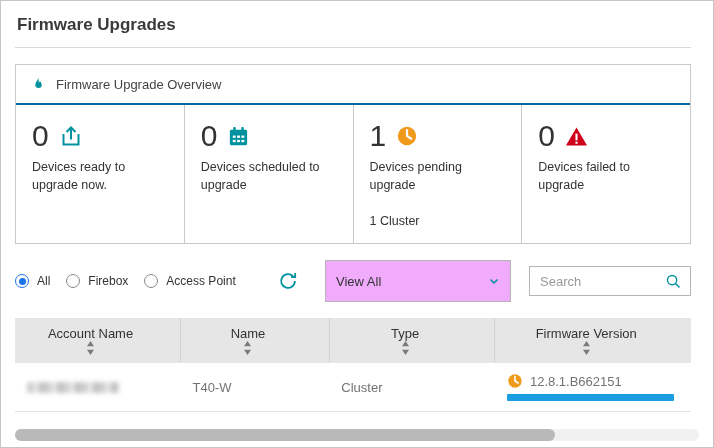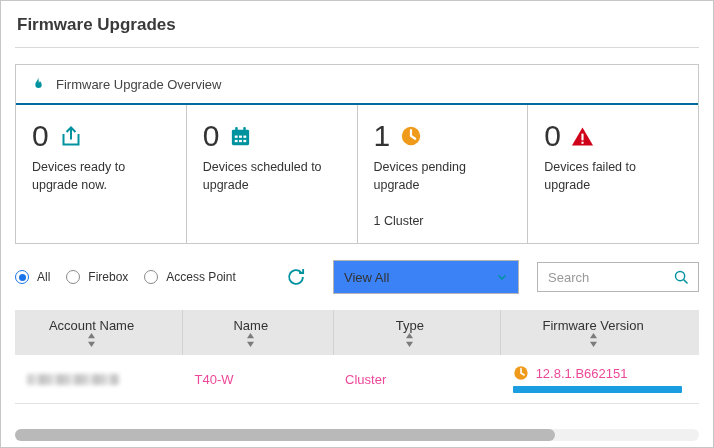--- a/index.html
+++ b/index.html
@@ -4,21 +4,21 @@
 <style>
   * { box-sizing: border-box; margin: 0; padding: 0; }
   html, body { background: #e9e9e9; }
   body { font-family: "Liberation Sans", sans-serif; }
   .page {
     position: relative;
     width: 714px; height: 448px;
     background: #fff;
     border: 1px solid #c6c6c6;
     margin: 0 auto;
-    padding: 10px 14px 0 14px;
+    padding: 10px 22px 0 14px;
     overflow: hidden;
     color: #333;
   }
   .page-title {
     font-size: 17px; font-weight: bold; color: #3a3a3a;
     padding: 4px 0 12px 2px;
     border-bottom: 1px solid #d9d9d9;
   }
   
   .overview-card { border: 1px solid #c9c9c9; margin-top: 16px; }
@@ -53,22 +53,22 @@
     width: 14px; height: 14px; border-radius: 50%;
     border: 1px solid #8a8a8a; background: #fff;
     display: inline-flex; align-items: center; justify-content: center;
   }
   .radio.selected .radio-circle { border-color: #1a73e8; }
   .radio.selected .radio-circle::after {
     content: ""; width: 7px; height: 7px; border-radius: 50%; background: #1a73e8;
   }
   .refresh-btn { margin-left: auto; cursor: pointer; }
   .dropdown {
-    margin-left: 26px; width: 186px; height: 34px;
-    border: 1px solid #b5b5b5; background: #3b82f6;
+    margin-left: 26px; width: 186px; height: 42px;
+    border: 1px solid #b5b5b5; background: #f0abfc;
     display: flex; align-items: center; justify-content: space-between;
     padding: 0 10px; font-size: 13px; color: #333; cursor: pointer;
   }
   .searchbox {
     margin-left: 18px; width: 162px; height: 30px;
     border: 1px solid #b5b5b5; background: #fff;
     display: flex; align-items: center; padding: 0 8px 0 10px;
   }
   .searchbox input {
     border: none; outline: none; flex: 1; font-size: 13px;
@@ -76,21 +76,21 @@
   }
   .searchbox input::placeholder { color: #999; }
   
   table { width: 100%; border-collapse: collapse; margin-top: 16px; table-layout: fixed; }
   th {
     background: #e6e6e6; font-weight: 400; font-size: 13px; color: #333;
     padding: 8px 12px; text-align: left; border-right: 1px solid #d2d2d2;
   }
   th:last-child { border-right: none; }
   .th-inner { display: flex; align-items: center; justify-content: space-between; padding-right: 14px; flex-direction: column; }
-  td { padding: 10px 12px; font-size: 13px; color: #ec4899; vertical-align: middle; border-bottom: 1px solid #e3e3e3; height: 32px; }
+  td { padding: 10px 12px; font-size: 13px; color: #737373; vertical-align: middle; border-bottom: 1px solid #e3e3e3; height: 32px; }
   .blurred-text {
     width: 92px; height: 11px; border-radius: 2px;
     background: repeating-linear-gradient(90deg,#cfcfcf 0 6px,#e4e4e4 6px 12px,#c4c4c4 12px 18px);
     filter: blur(2px);
   }
   .fw-cell-top { display: flex; align-items: center; gap: 7px; }
   .fw-progress {
     margin-top: 5px; height: 7px; width: 97%;
     background: #1b9de2; border-radius: 1px;
   }

